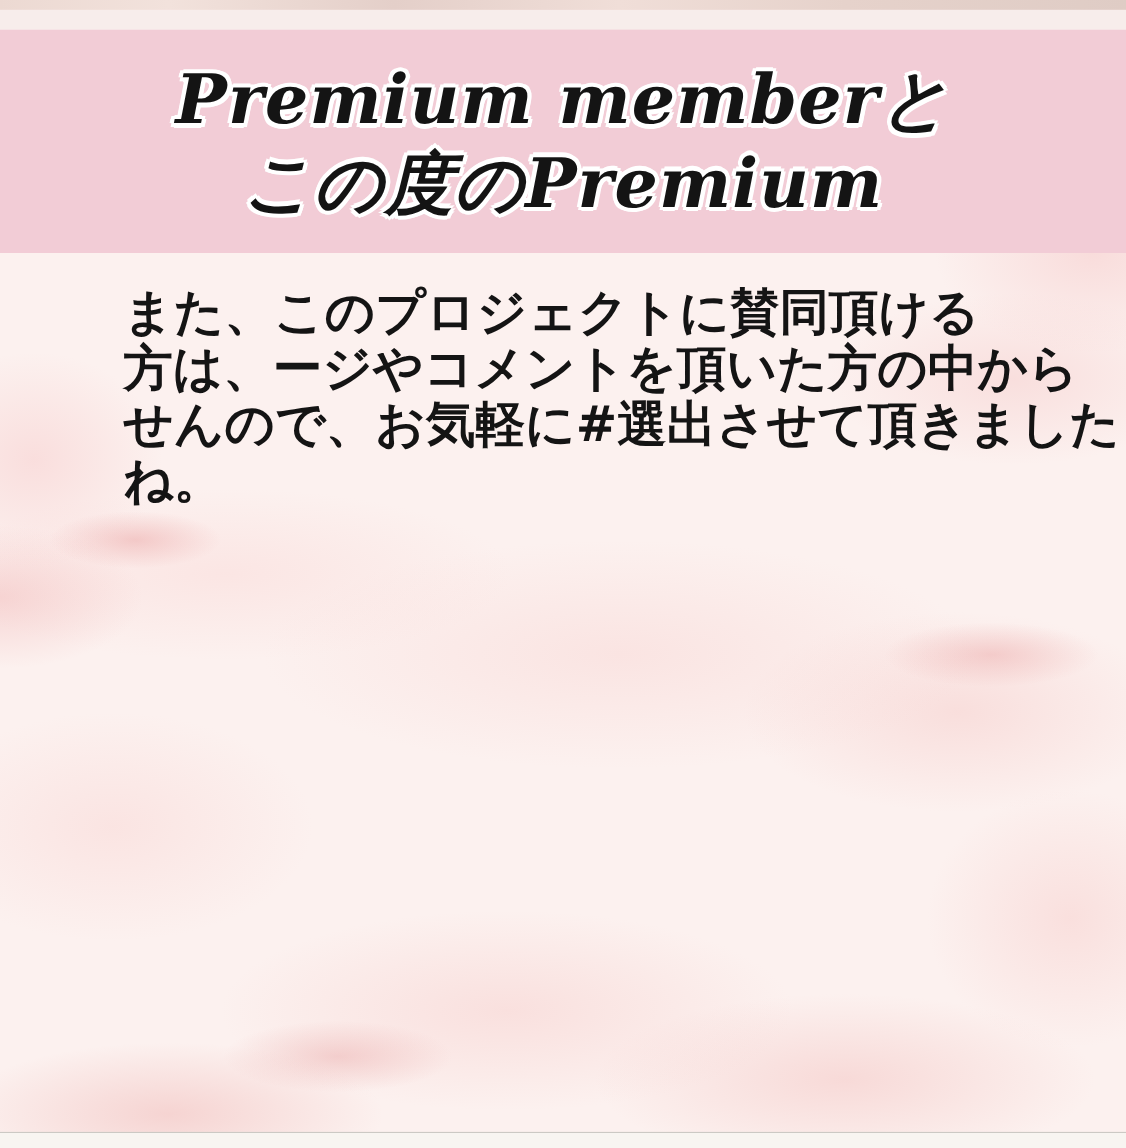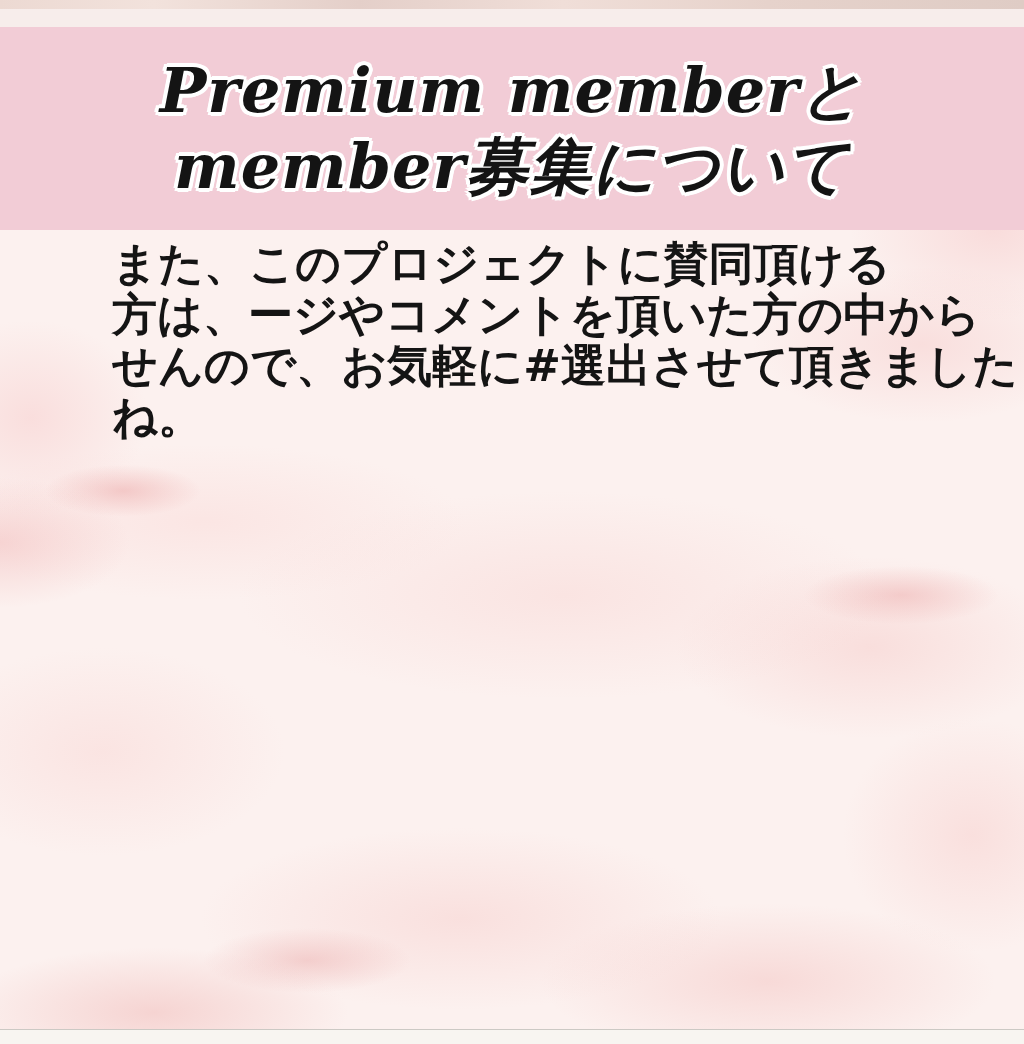--- a/index.html
+++ b/index.html
@@ -55,41 +55,41 @@
       -4px 0 0 #fff, 4px 0 0 #fff, 0 -4px 0 #fff, 0 4px 0 #fff;
   }
 
   .body-text {
     position:absolute; left:112px; top:222px; width:800px;
     font-weight:700; font-size:45px; color:#141414;
   }
   .line {
     height:55px; line-height:55px; white-space:nowrap; letter-spacing:0;
   }
-  .para2 { margin-top:16px; }
+  .para2 { margin-top:36px; }
   .para2 .line { height:51px; line-height:51px; }
 
   .bottom-strip {
     position:absolute; bottom:0; left:0; width:100%; height:14px;
     background:#f8f5f1;
     border-top:1px solid #ccc9c4;
     box-sizing:content-box;
   }
 </style>
 </head>
 <body>
 
 <div class="canvas">
 
   <div class="top-strip-marble"></div>
   <div class="top-strip-light"></div>
 
   <div class="title-band">
     <div class="title-line">Premium memberと</div>
-    <div class="title-line">member募集について</div>
+    <div class="title-line">この度のPremium</div>
   </div>
 
   <div class="body-text">
     <div class="para para2">
       <div class="line">また、このプロジェクトに賛同頂ける</div>
       <div class="line">方は、ージやコメントを頂いた方の中から</div>
       <div class="line">せんので、お気軽に#選出させて頂きました</div>
       <div class="line">ね。</div>
     </div>
   </div>

